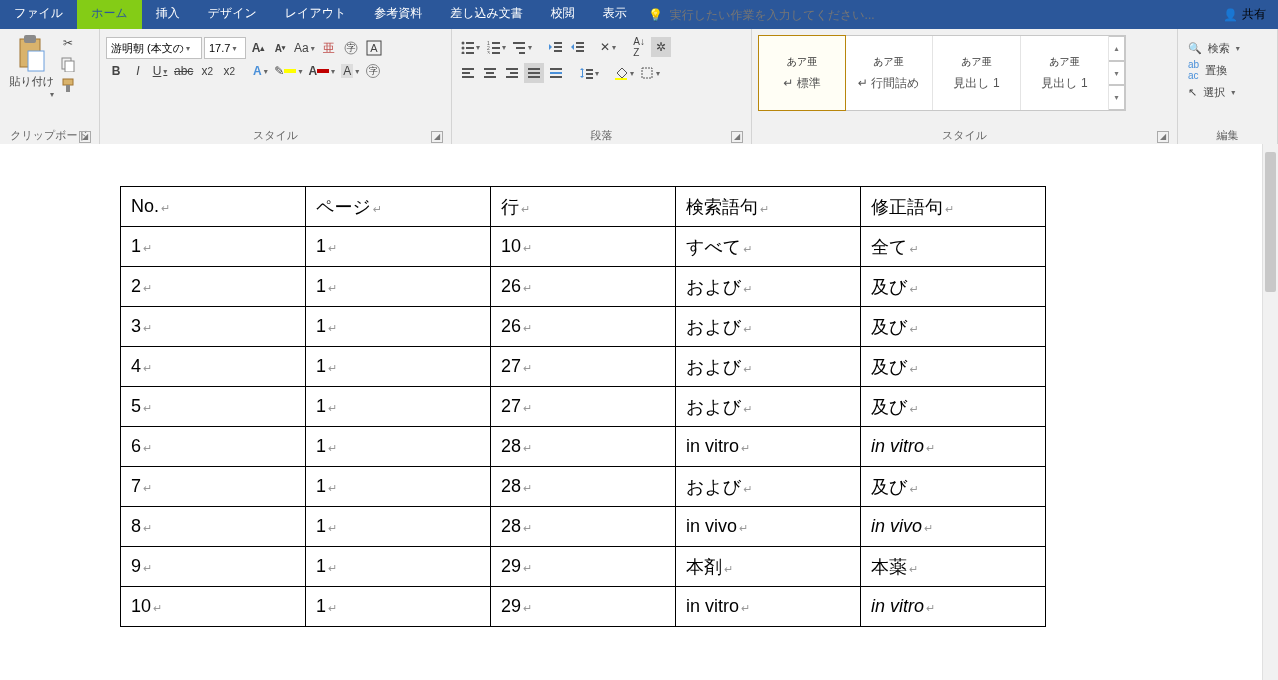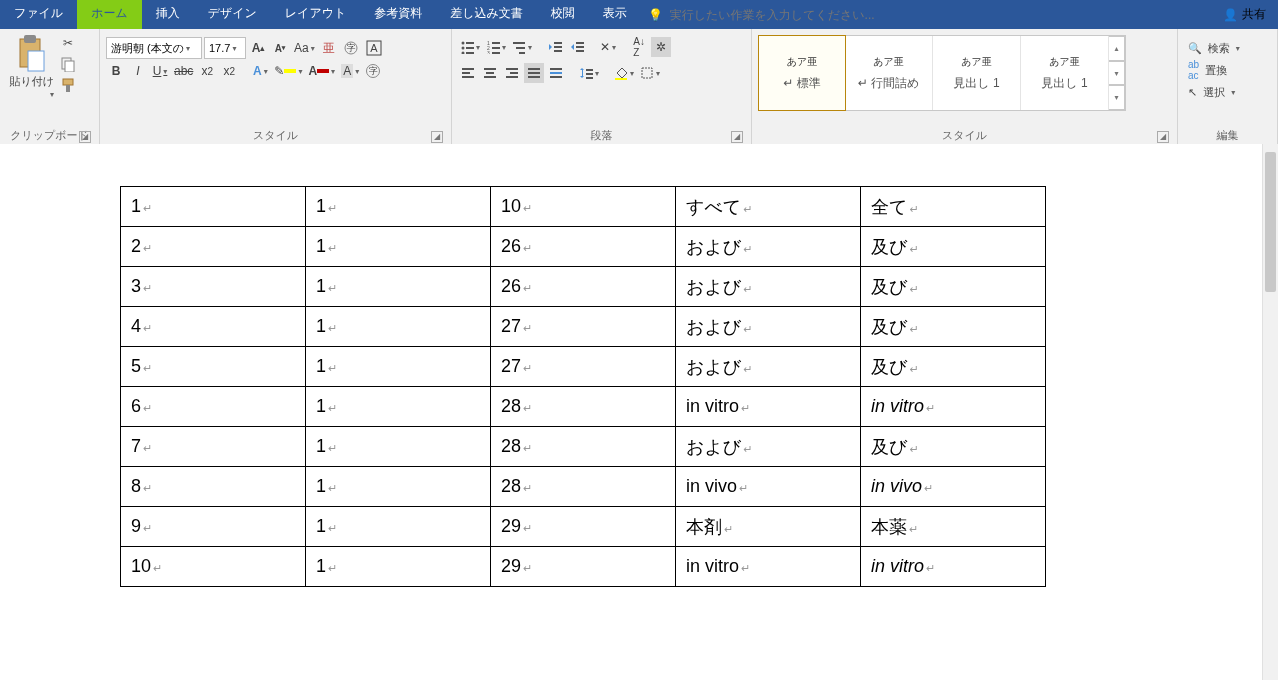--- a/index.html
+++ b/index.html
@@ -329,20 +329,27 @@
   </div>
 
   <div class="collapse">˄</div>
 </div>
 
 <div class="doc-area">
   <div class="page">
     <table class="word-table">
       <tbody id="tbody">
           <tr>
+            <td class="hdr cw1">No.<span class="para-mark">↵</span></td>
+            <td class="hdr cw2">ページ<span class="para-mark">↵</span></td>
+            <td class="hdr cw3">行<span class="para-mark">↵</span></td>
+            <td class="hdr cw4">検索語句<span class="para-mark">↵</span></td>
+            <td class="hdr cw5">修正語句<span class="para-mark">↵</span></td>
+          </tr>
+          <tr>
             <td class="cw1">1<span class="para-mark">↵</span></td>
             <td class="cw2">1<span class="para-mark">↵</span></td>
             <td class="cw3">10<span class="para-mark">↵</span></td>
             <td class="cw4">すべて<span class="para-mark">↵</span></td>
             <td class="cw5">全て<span class="para-mark">↵</span></td>
           </tr>
           <tr>
             <td class="cw1">2<span class="para-mark">↵</span></td>
             <td class="cw2">1<span class="para-mark">↵</span></td>
             <td class="cw3">26<span class="para-mark">↵</span></td>

